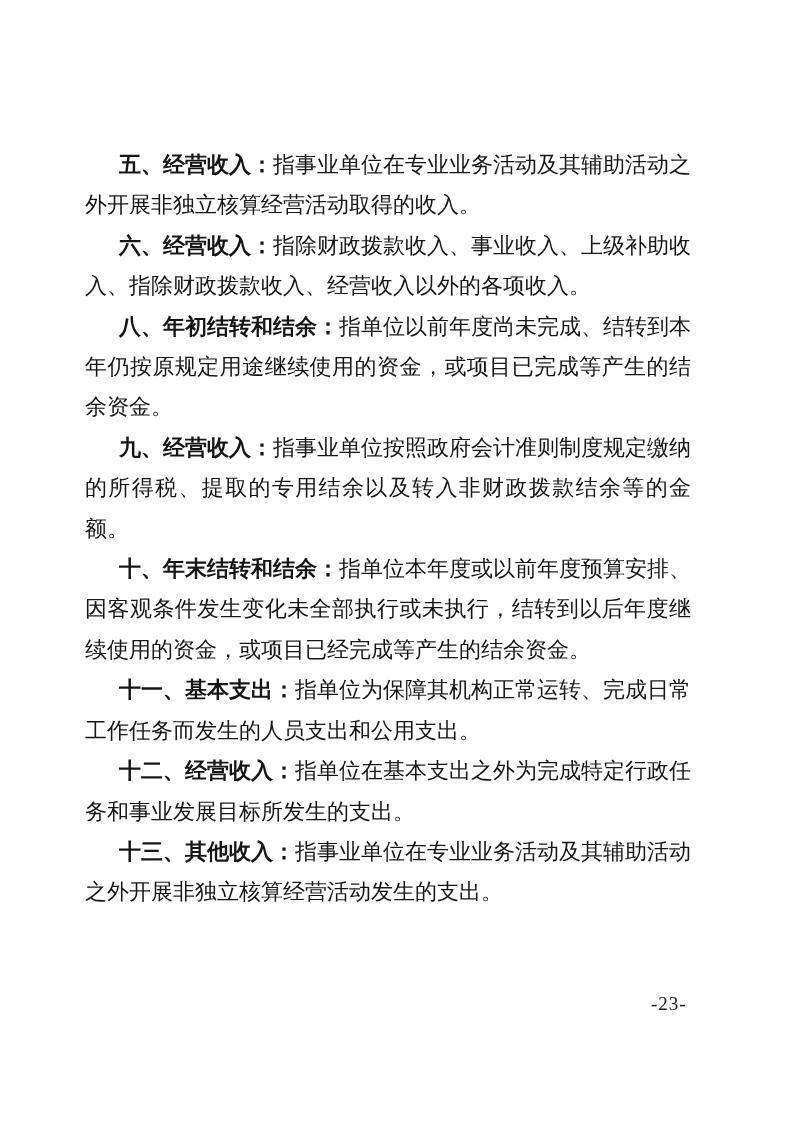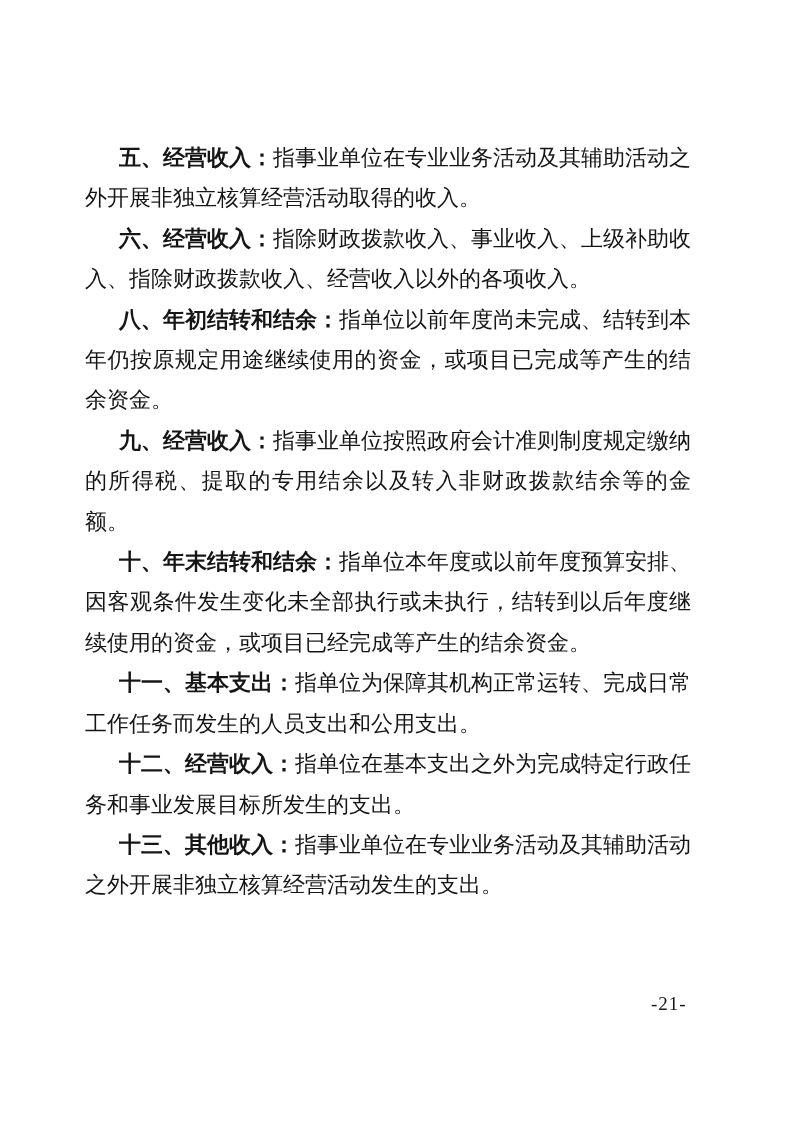--- a/index.html
+++ b/index.html
@@ -12,21 +12,21 @@
     width: 793px;
     height: 1122px;
     background: #ffffff;
     overflow: hidden;
     font-family: "Liberation Serif", "DejaVu Serif", serif;
     color: #151515;
   }
   .content {
     position: absolute;
     left: 85px;
-    top: 138px;
+    top: 145px;
     width: 606px;
   }
   .para {
     margin: 0;
     font-size: 22px;
     line-height: 40.4px;
     text-align: justify;
     text-indent: 34px;
     word-break: break-all;
   }
@@ -49,14 +49,14 @@
   <div class="content">
     <p class="para"><span class="term">五、经营收入：</span><span>指事业单位在专业业务活动及其辅助活动之外开展非独立核算经营活动取得的收入。</span></p>
     <p class="para"><span class="term">六、经营收入：</span><span>指除财政拨款收入、事业收入、上级补助收入、指除财政拨款收入、经营收入以外的各项收入。</span></p>
     <p class="para"><span class="term">八、年初结转和结余：</span><span>指单位以前年度尚未完成、结转到本年仍按原规定用途继续使用的资金，或项目已完成等产生的结余资金。</span></p>
     <p class="para"><span class="term">九、经营收入：</span><span>指事业单位按照政府会计准则制度规定缴纳的所得税、提取的专用结余以及转入非财政拨款结余等的金额。</span></p>
     <p class="para"><span class="term">十、年末结转和结余：</span><span>指单位本年度或以前年度预算安排、因客观条件发生变化未全部执行或未执行，结转到以后年度继续使用的资金，或项目已经完成等产生的结余资金。</span></p>
     <p class="para"><span class="term">十一、基本支出：</span><span>指单位为保障其机构正常运转、完成日常工作任务而发生的人员支出和公用支出。</span></p>
     <p class="para"><span class="term">十二、经营收入：</span><span>指单位在基本支出之外为完成特定行政任务和事业发展目标所发生的支出。</span></p>
     <p class="para"><span class="term">十三、其他收入：</span><span>指事业单位在专业业务活动及其辅助活动之外开展非独立核算经营活动发生的支出。</span></p>
   </div>
-  <div class="page-number">-21-</div>
+  <div class="page-number">-23-</div>
 </div>
 
 </body></html>

